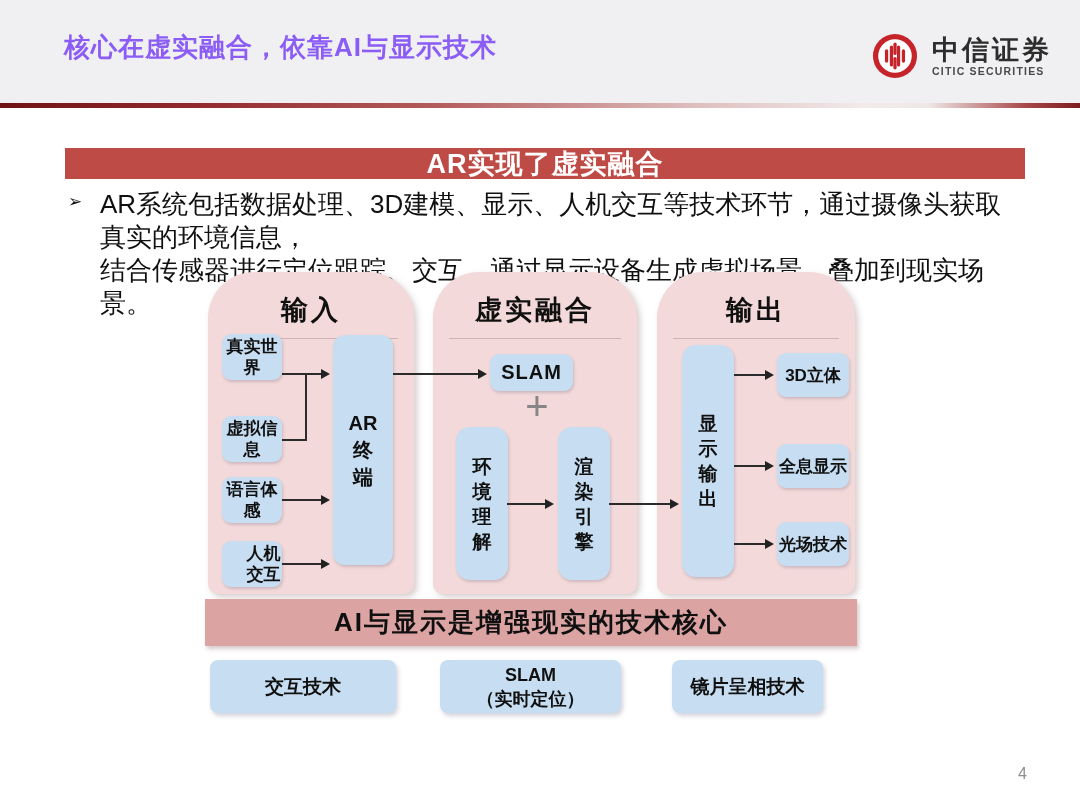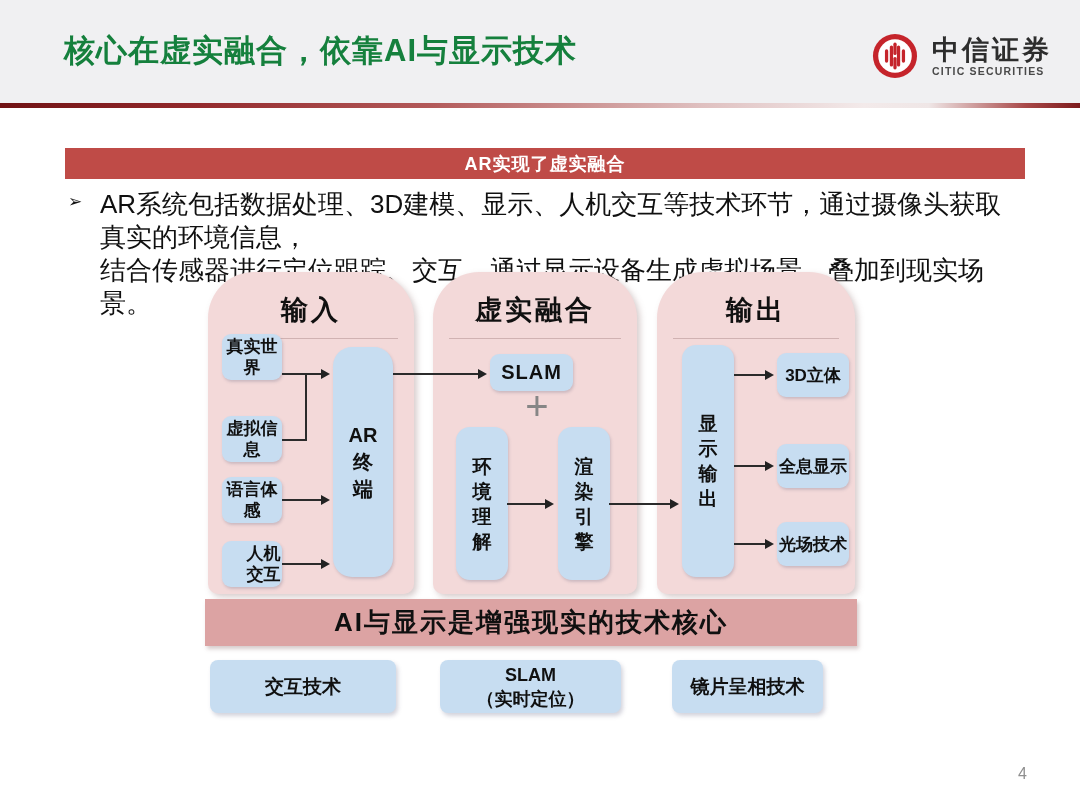--- a/index.html
+++ b/index.html
@@ -1,34 +1,34 @@
 <!DOCTYPE html>
 <html><head>
 <meta charset="utf-8">
 <style>
   * { margin:0; padding:0; box-sizing:border-box; }
   body { background:#ffffff; font-family:"Liberation Sans", sans-serif; }
   .slide { position:relative; width:1080px; height:810px; background:#ffffff; overflow:hidden; }
 
   
   .header-band { position:absolute; left:0; top:0; width:1080px; height:103px; background:#f0f0f2; }
-  .page-title { position:absolute; left:64px; top:30px; font-size:31px; font-weight:bold;
-                color:#15803d; letter-spacing:1px; }
+  .page-title { position:absolute; left:64px; top:30px; font-size:26px; font-weight:bold;
+                color:#8b5cf6; letter-spacing:1px; }
   .header-rule { position:absolute; left:0; top:103px; width:1080px; height:5px;
                  background:linear-gradient(90deg,#701214 0%,#93292c 18%,#b35a5a 40%,
                    #dfc0c0 65%,#f3eaea 80%,#efe6e6 86%,#a84848 95%,#7d1b1d 100%); }
   .logo { position:absolute; right:28px; top:33px; display:flex; align-items:center; gap:14px; }
   .logo-mark { width:46px; height:46px; }
   .logo-cn { font-family:"Liberation Serif", serif; font-size:27px; font-weight:bold;
              color:#2d2d2d; letter-spacing:3px; line-height:30px; }
   .logo-en { font-size:10.5px; font-weight:bold; color:#4a4a4a; letter-spacing:1.2px; }
 
   
   .ar-banner { position:absolute; left:65px; top:148px; width:960px; height:31px;
-               background:#bf4b47; color:#ffffff; font-size:18px; font-weight:bold;
+               background:#bf4b47; color:#ffffff; font-size:27px; font-weight:bold;
                display:flex; align-items:center; justify-content:center; letter-spacing:1px; }
   .bullet-row { position:absolute; left:68px; top:188px; width:952px; display:flex; }
   .bullet-marker { width:32px; font-size:17px; color:#111111; padding-top:3px; flex:none; }
   .bullet-text { flex:1; font-size:26px; line-height:33px; color:#101010; white-space:pre-line; }
 
   
   .col { position:absolute; top:272px; height:322px; background:#f3d9d9;
          border-radius:46px 46px 10px 10px; box-shadow:3px 3px 6px rgba(140,110,110,0.35); }
   .col-1 { left:208px; width:206px; }
   .col-2 { left:433px; width:204px; }
@@ -37,21 +37,21 @@
                color:#101010; letter-spacing:3px; }
   .col-divider { border-bottom:1px solid rgba(130,90,90,0.3); margin:10px 16px 0 16px; }
 
   
   .bluebox { position:absolute; background:#c7ddf1; border-radius:9px; color:#101010;
              font-weight:bold; display:flex; align-items:center; justify-content:center;
              text-align:center; box-shadow:1px 2px 3px rgba(90,90,120,0.25); }
   .pre { white-space:pre-line; }
   .src { left:222px; width:60px; height:46px; font-size:17px; line-height:21px; }
   .src-0 { top:334px;border-radius:9px; } .src-1 { top:416px; } .src-2 { top:477px; } .src-3 { top:541px;padding-left:23px; }
-  .ar-terminal { left:333px; top:347px; width:60px; height:230px; font-size:20px; line-height:27px; border-radius:19px; }
+  .ar-terminal { left:333px; top:335px; width:60px; height:230px; font-size:20px; line-height:27px; border-radius:12px; }
   .slam-box { left:490px; top:354px; width:83px; height:37px; font-size:20px; letter-spacing:1px; }
   .plus-sign { position:absolute; left:520px; top:389px; width:34px; height:34px;
                color:#868686; font-size:40px; line-height:34px; text-align:center; font-weight:400; }
   .env-box { left:456px; top:427px; width:52px; height:153px; font-size:19px; line-height:25px; border-radius:14px; }
   .render-box { left:558px; top:427px; width:52px; height:153px; font-size:19px; line-height:25px; border-radius:14px; }
   .display-box { left:682px; top:345px; width:52px; height:232px; font-size:19px; line-height:25px; border-radius:14px; }
   .tgt { left:777px; width:72px; height:44px; font-size:17px; line-height:21px; }
   .tgt-0 { top:353px; } .tgt-1 { top:444px; } .tgt-2 { top:522px; }
 
   

